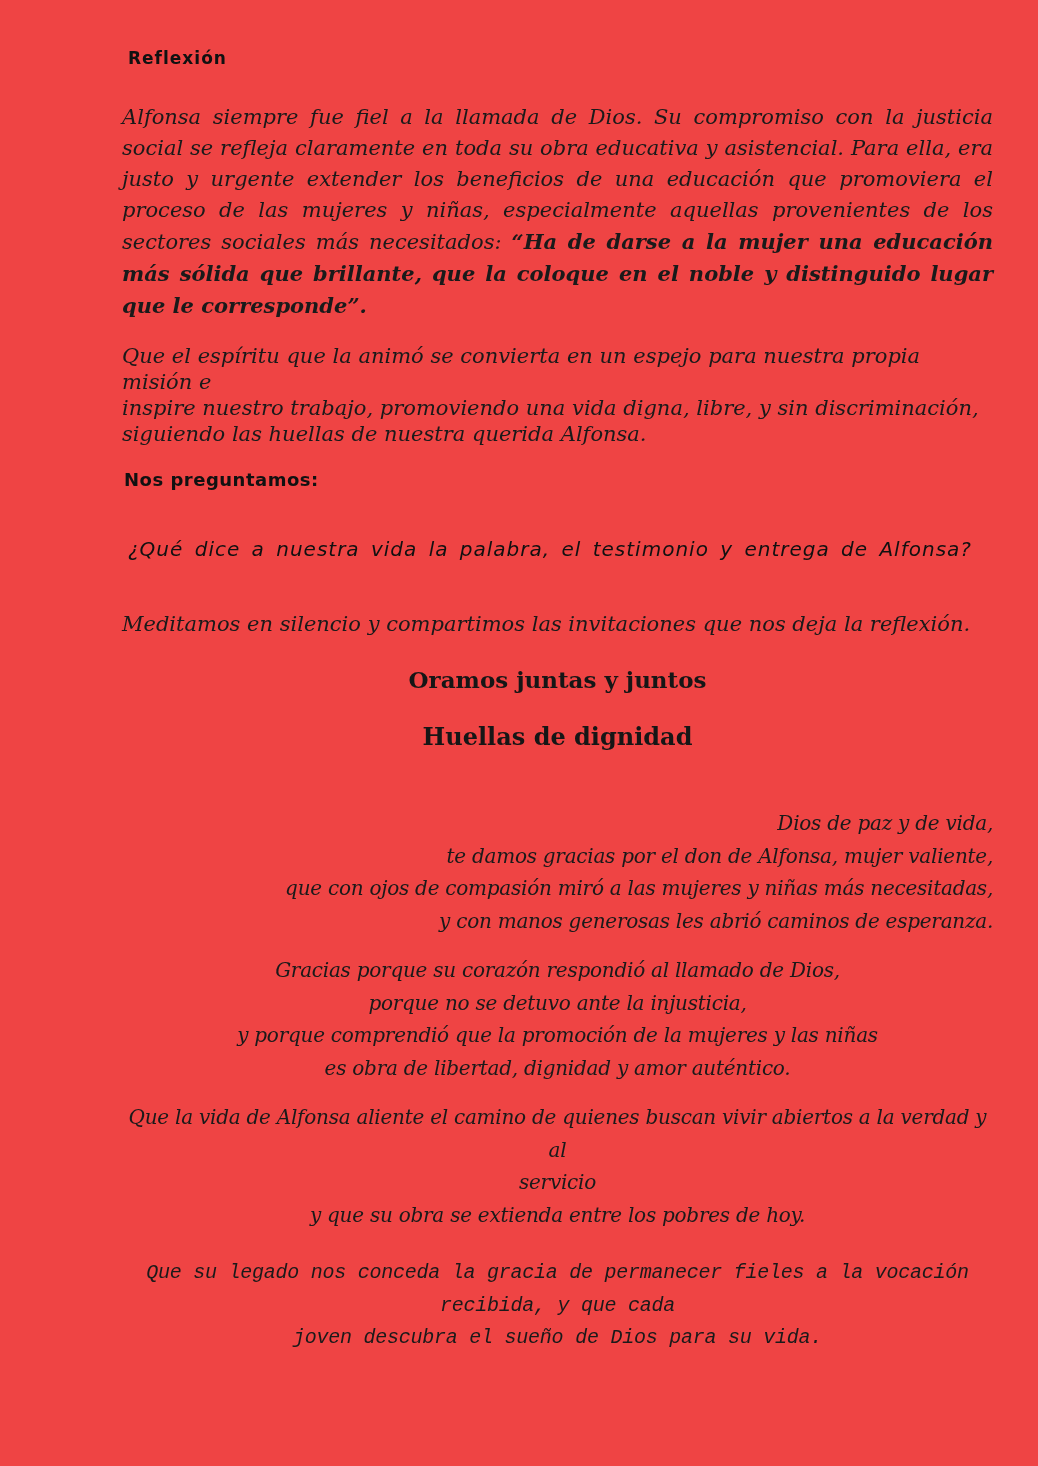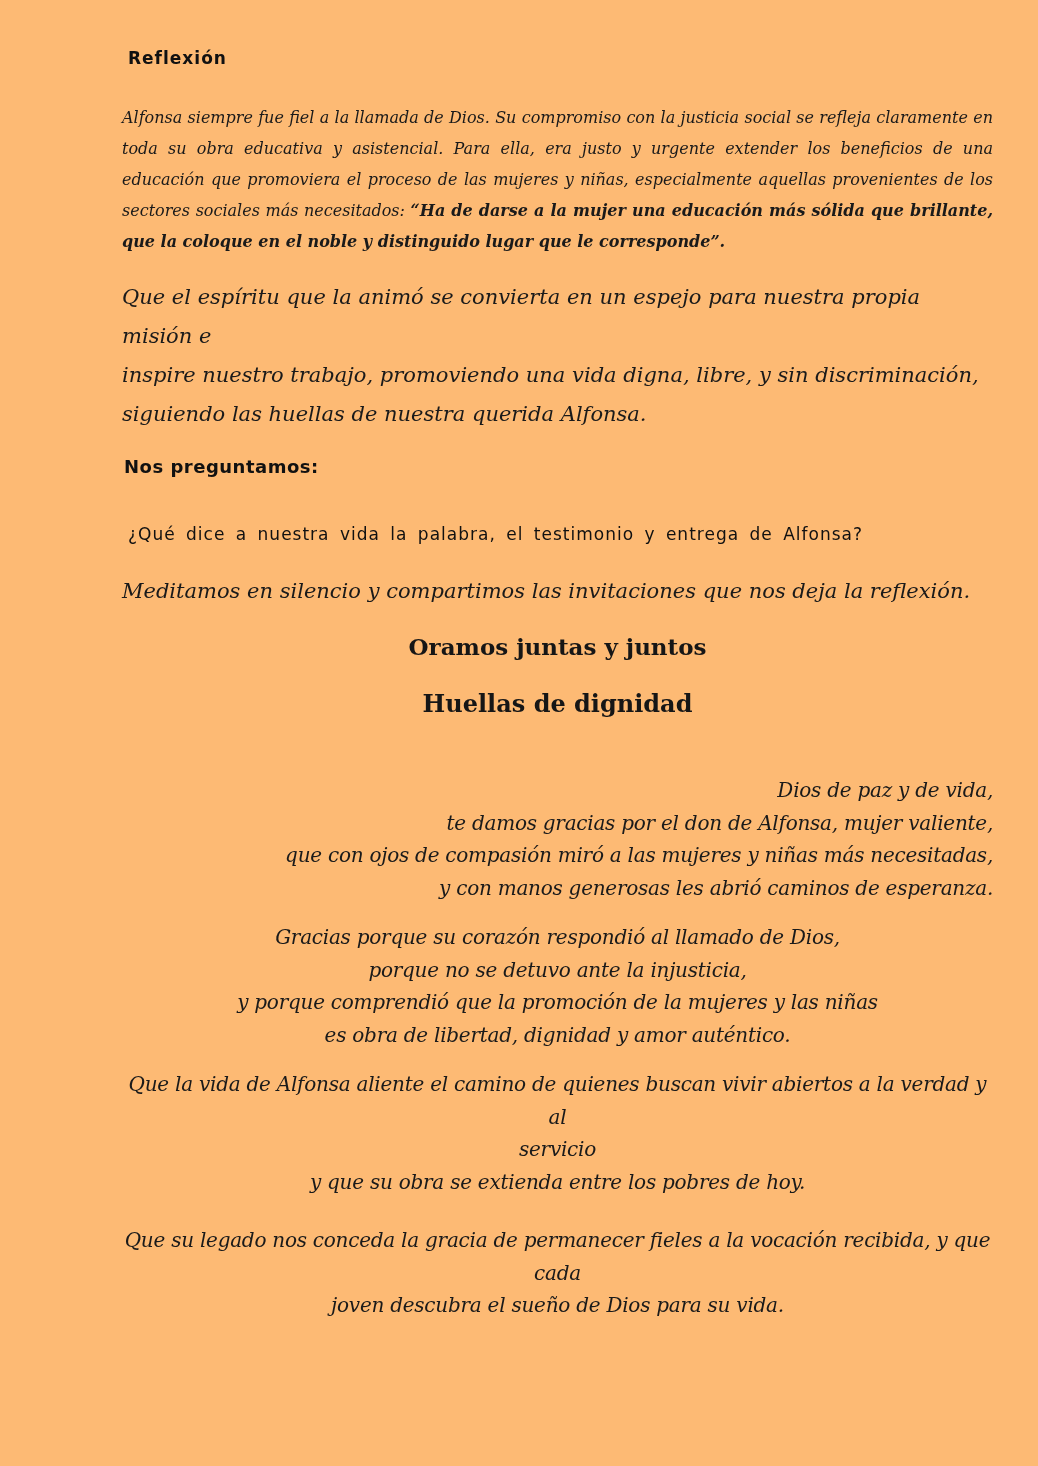--- a/index.html
+++ b/index.html
@@ -5,21 +5,21 @@
   html, body {
     margin: 0;
     padding: 0;
     background: #ffffff;
   }
   .page {
     position: relative;
     width: 1038px;
     height: 1466px;
     margin: 0 auto;
-    background: #fdba74;
+    background: #ef4444;
     box-sizing: border-box;
     padding: 48px 45px 0 122px;
     color: #1a1a1a;
     font-family: "DejaVu Serif", serif;
     overflow: hidden;
   }
   
   .hand {
     font-family: "DejaVu Sans", sans-serif;
     font-style: normal;
@@ -31,41 +31,42 @@
     letter-spacing: 1px;
     margin: 0 0 34px 6px;
   }
   .hand-header-mid {
     font-size: 18px;
     font-weight: 700;
     letter-spacing: 0.5px;
     margin: 0 0 47px 2px;
   }
   .hand-question {
-    font-size: 17px;
+    font-size: 20px;
     font-weight: 400;
     letter-spacing: 1px;
     word-spacing: 4px;
-    margin: 0 0 32px 6px;
+    margin: 0 0 48px 6px;
+    font-style: italic;
   }
   
   .para-just {
     font-style: italic;
-    font-size: 16px;
+    font-size: 21px;
     line-height: 31px;
     text-align: justify;
     margin: 0 0 21px 0;
   }
   .para-just .quote-bold {
     font-weight: 700;
   }
   .para-left {
     font-style: italic;
     font-size: 21px;
-    line-height: 39px;
+    line-height: 26px;
     white-space: pre-line;
     margin: 0 0 22px 0;
   }
   .meditation {
     font-style: italic;
     font-size: 21px;
     line-height: 31px;
     margin: 0 0 26px 0;
   }
   
@@ -92,20 +93,21 @@
   .prayer p {
     white-space: pre-line;
     margin: 0 0 17px 0;
   }
   .prayer .stanza-first {
     margin-top: 56px;
     text-align: right;
   }
   .prayer .stanza-last {
     margin-top: 26px;
+    font-family: Liberation Mono, monospace;
   }
 </style>
 </head>
 <body>
 
 <div class="page">
 
   <div class="hand hand-header-top">Reflexión</div>
 
   <p class="para-just"><span>Alfonsa siempre fue fiel a la llamada de Dios. Su compromiso con la justicia social se refleja claramente en toda su obra educativa y asistencial. Para ella, era justo y urgente extender los beneficios de una educación que promoviera el proceso de las mujeres y niñas, especialmente aquellas provenientes de los sectores sociales más necesitados: </span><span class="quote-bold">“Ha de darse a la mujer una educación más sólida que brillante, que la coloque en el noble y distinguido lugar que le corresponde”.</span></p>

